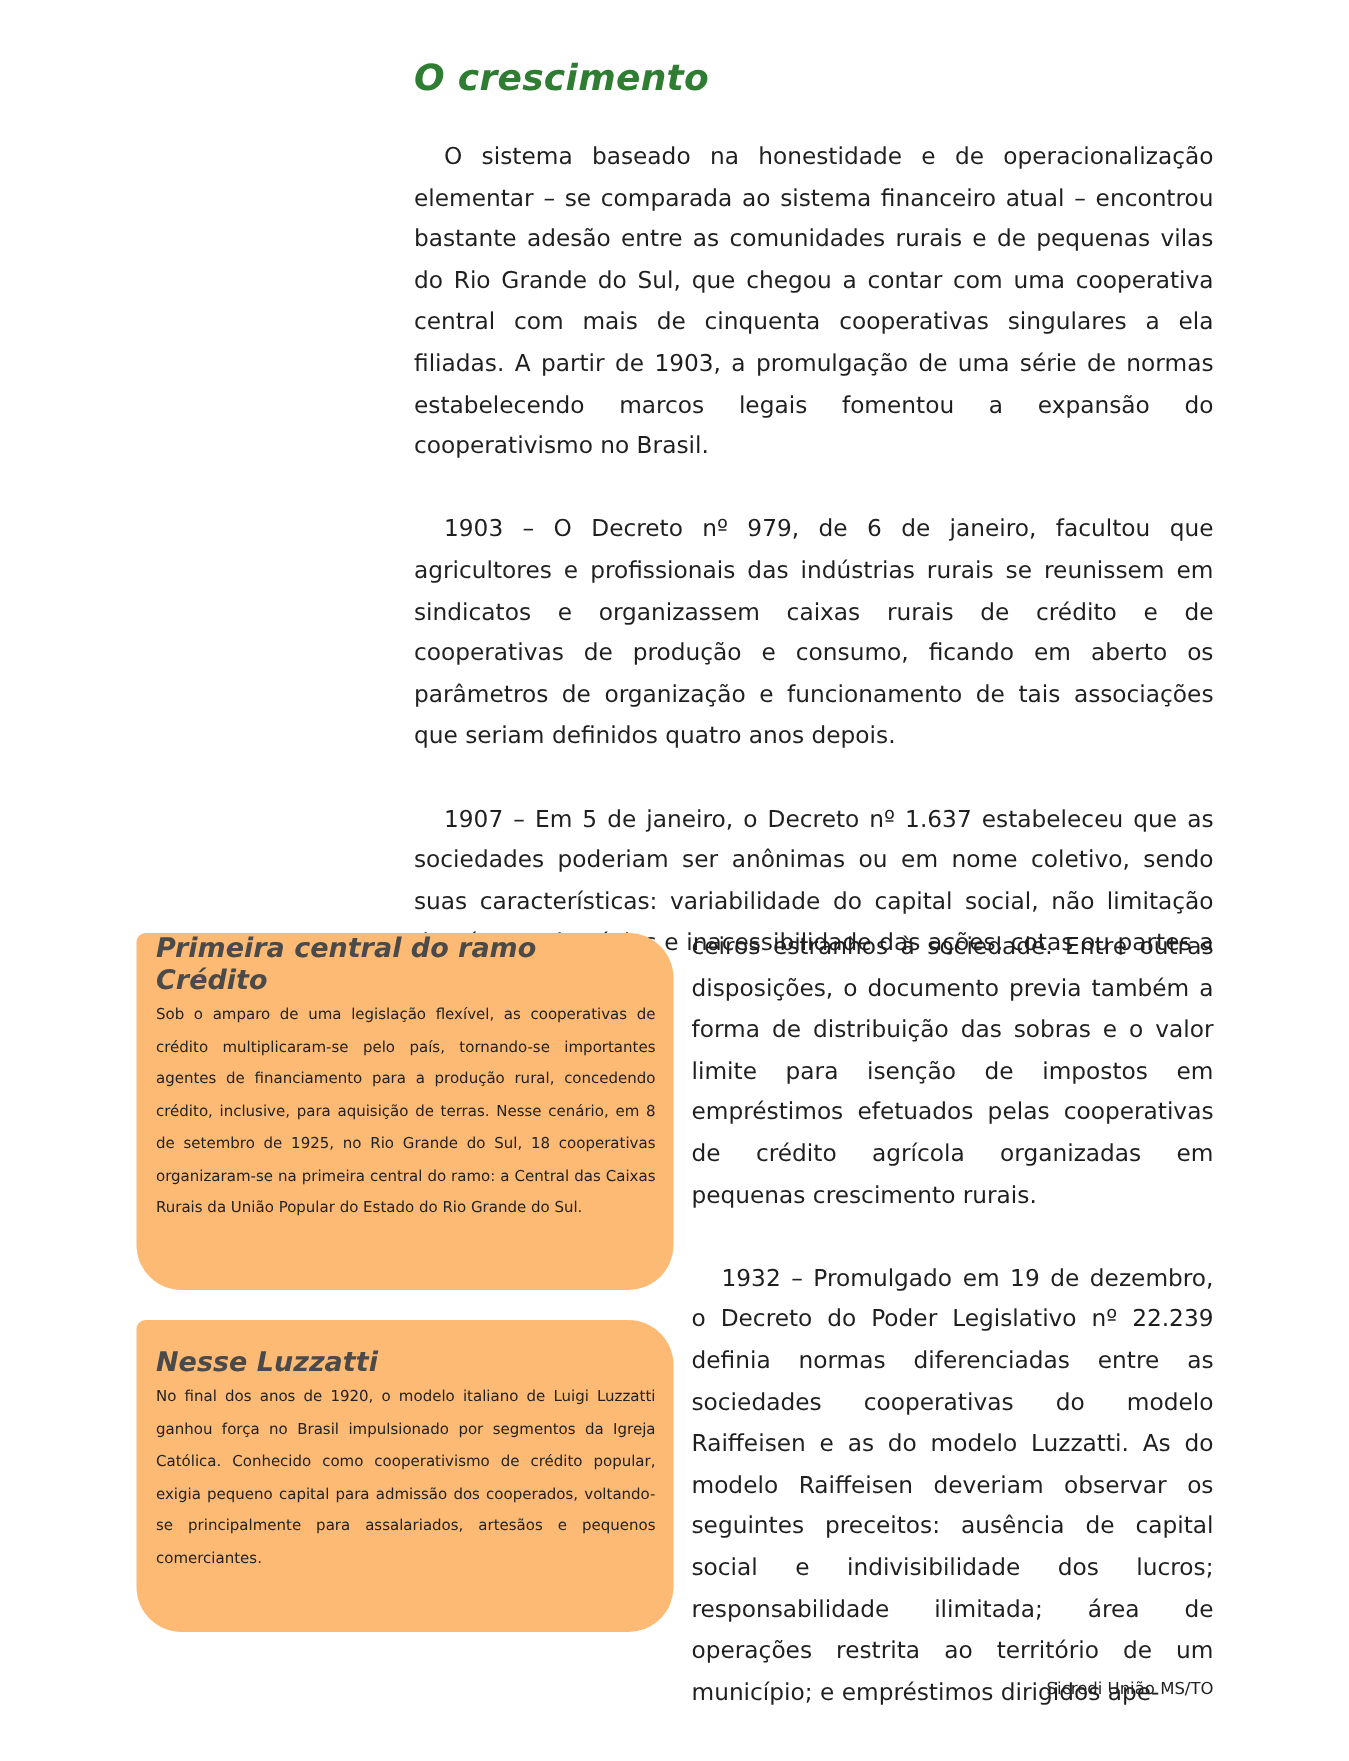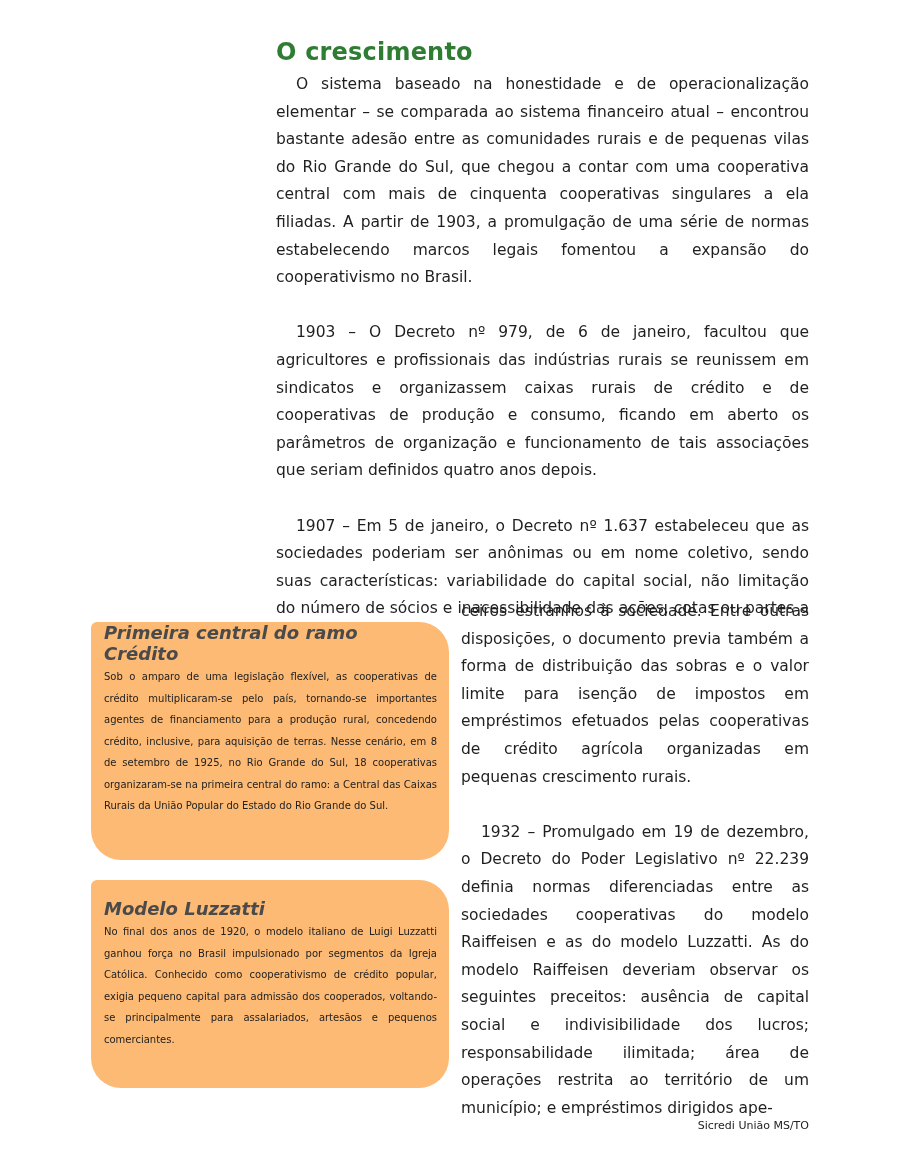--- a/index.html
+++ b/index.html
@@ -1,20 +1,20 @@
 <!DOCTYPE html>
 <html><head>
 <meta charset="utf-8">
 <style>
   html, body { margin:0; padding:0; background:#ffffff; }
   body { width:899px; height:1174px; position:relative; overflow:hidden;
          font-family:"DejaVu Sans", sans-serif; color:#1f1f1f; }
   .title { position:absolute; left:276px; top:38px; font-size:24px; font-weight:bold;
-           color:#2e7d32; margin:0; letter-spacing:0.2px; }
-  .col { position:absolute; font-size:15.5px; line-height:27.6px; text-align:justify; }
+           font-style:italic; color:#2e7d32; margin:0; letter-spacing:0.2px; }
+  .col { position:absolute; font-size:15.5px; line-height:27.6px; text-align:justify;margin-top:20px; }
   .col p { margin:0; }
   .col p.ind { text-indent:20px; }
   .main { left:276px; top:71px; width:533px; }
   .gap { height:27.6px; }
   .right { left:461px; top:598px; width:348px; }
   .box { position:absolute; left:91px; width:358px; background:#fdba74;
          border-radius:6px 30px 30px 30px; box-sizing:border-box; padding:0 12px 12px 13px; }
   .box1 { top:622px; height:238px; }
   .box2 { top:880px; height:208px; padding-top:18px; }
   .box h3 { margin:0 0 2px 0; font-size:18px; font-style:italic; font-weight:bold; color:#4a4a4a; }
@@ -40,18 +40,18 @@
   <div class="gap"></div>
   <p class="ind">1932 – Promulgado em 19 de dezembro, o Decreto do Poder Legislativo nº 22.239 definia normas diferenciadas entre as sociedades cooperativas do modelo Raiffeisen e as do modelo Luzzatti. As do modelo Raiffeisen deveriam observar os seguintes preceitos: ausência de capital social e indivisibilidade dos lucros; responsabilidade ilimitada; área de operações restrita ao território de um município; e empréstimos dirigidos ape-</p>
 </div>
 
 <div class="box box1">
   <h3>Primeira central do ramo Crédito</h3>
   <p>Sob o amparo de uma legislação flexível, as cooperativas de crédito multiplicaram-se pelo país, tornando-se importantes agentes de financiamento para a produção rural, concedendo crédito, inclusive, para aquisição de terras. Nesse cenário, em 8 de setembro de 1925, no Rio Grande do Sul, 18 cooperativas organizaram-se na primeira central do ramo: a Central das Caixas Rurais da União Popular do Estado do Rio Grande do Sul.</p>
 </div>
 
 <div class="box box2">
-  <h3>Modelo Luzzatti</h3>
+  <h3>Nesse Luzzatti</h3>
   <p>No final dos anos de 1920, o modelo italiano de Luigi Luzzatti ganhou força no Brasil impulsionado por segmentos da Igreja Católica. Conhecido como cooperativismo de crédito popular, exigia pequeno capital para admissão dos cooperados, voltando-se principalmente para assalariados, artesãos e pequenos comerciantes.</p>
 </div>
 
 <div class="footer-left">22</div>
 <div class="footer-right">Sicredi União MS/TO</div>
 
 </body></html>

